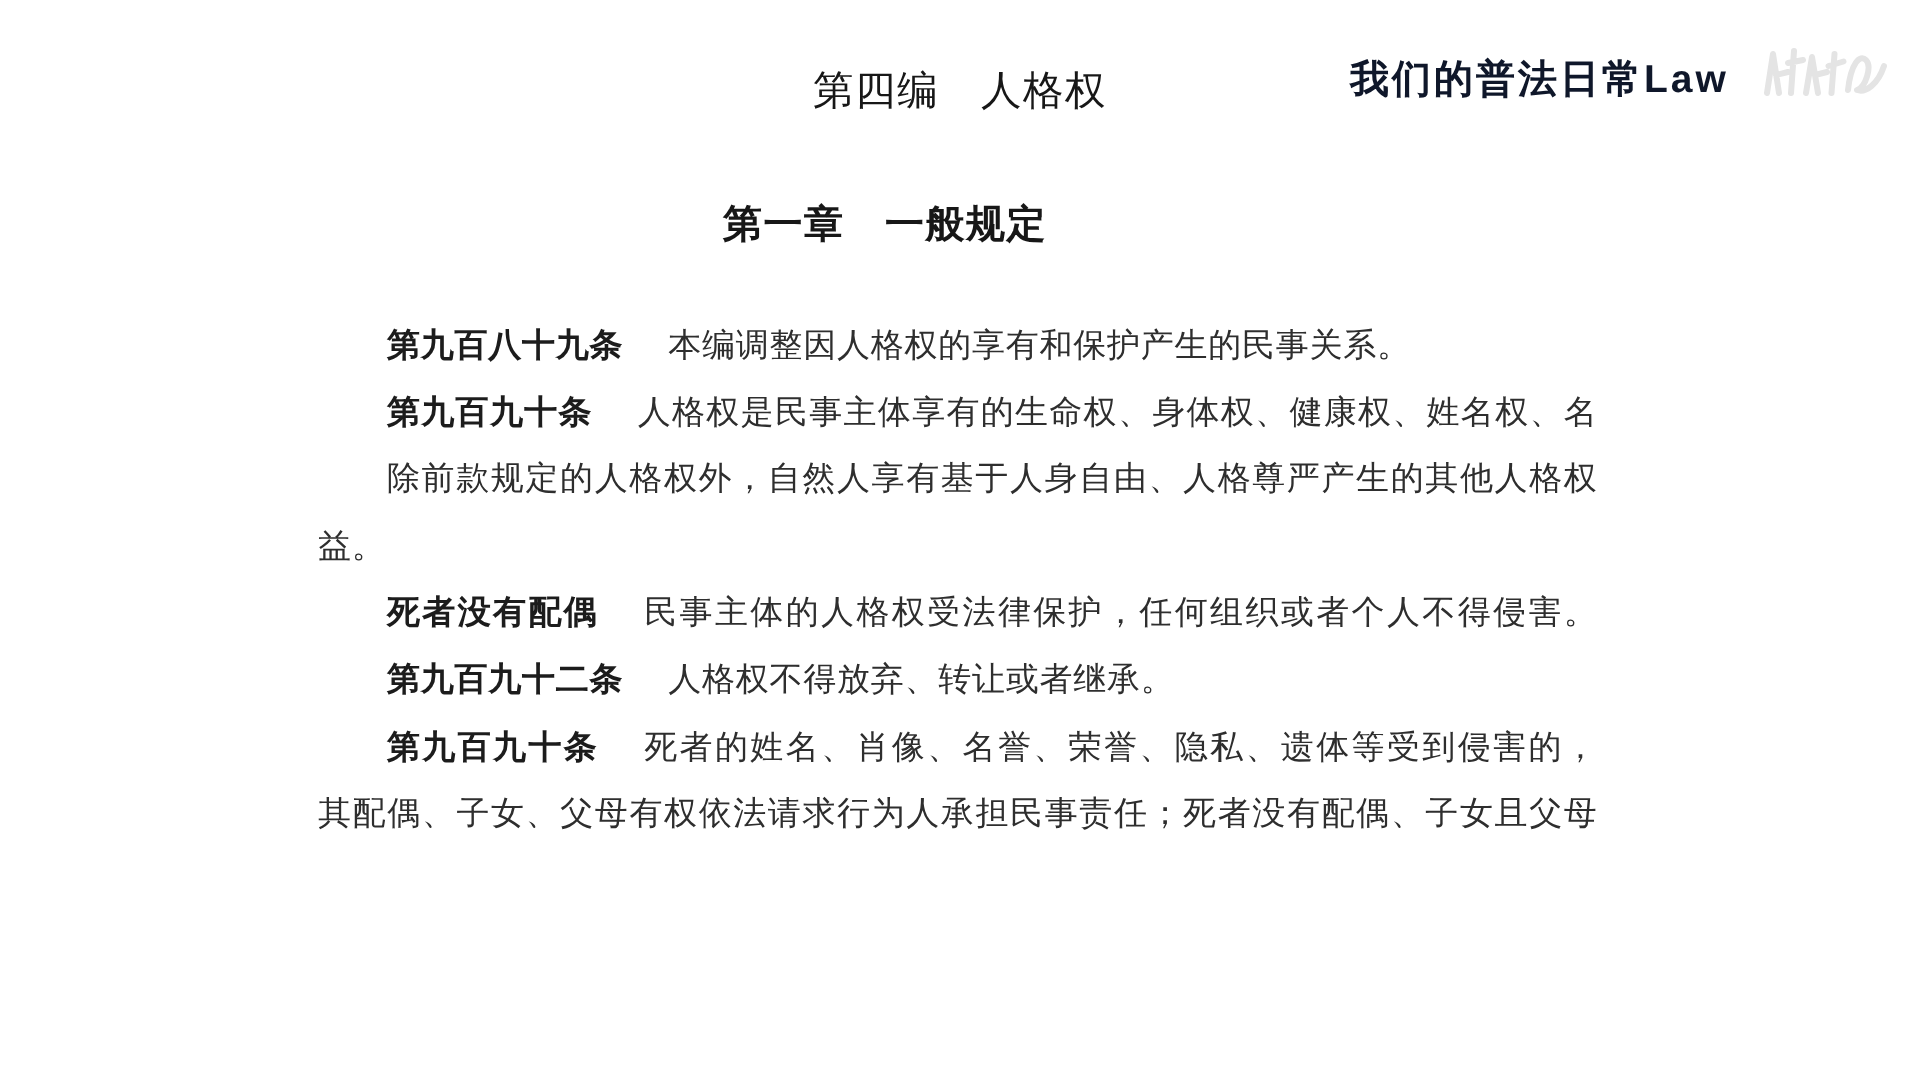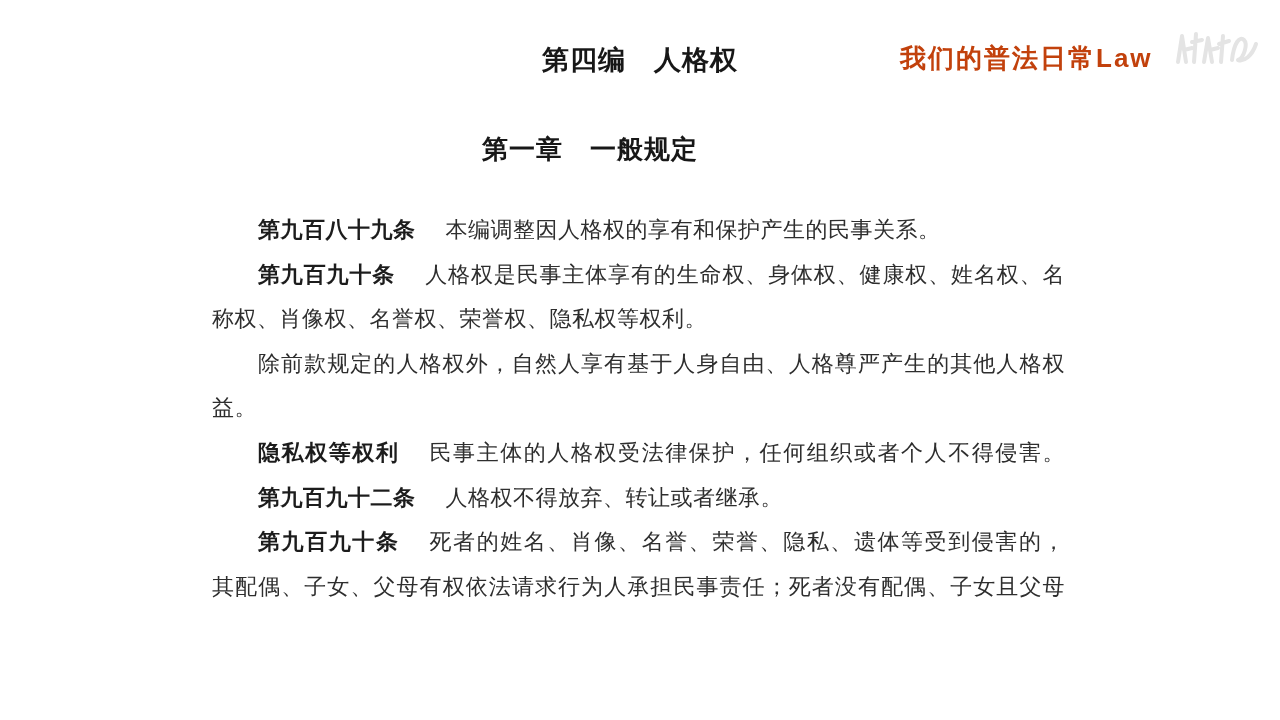--- a/index.html
+++ b/index.html
@@ -15,42 +15,42 @@
     overflow: hidden;
     font-family: "Liberation Serif", serif;
   }
   
   .watermark {
     position: absolute;
     top: 28px;
     left: 900px;
     width: 360px;
     display: flex;
-    align-items: flex-end;
+    align-items: center;
     gap: 21px;
-    color: #c2410c;
+    color: #0f172a;
     user-select: none;
   }
   .watermark-text {
     font-family: "Liberation Sans", sans-serif;
     font-weight: 700;
     font-size: 26px;
     letter-spacing: 2px;
     white-space: nowrap;
   }
   .watermark-scribble { flex: 0 0 auto; }
   
   .part-title {
     position: absolute;
     top: 42px;
     left: 0;
     width: 1280px;
     text-align: center;
     font-family: "Liberation Sans", sans-serif;
-    font-weight: 700;
+    font-weight: 400;
     font-size: 27px;
     color: #171717;
     letter-spacing: 1px;
     margin: 0;
   }
   .chapter-title {
     position: absolute;
     top: 132px;
     left: 0;
     width: 1180px;
@@ -112,34 +112,31 @@
   <div class="body-text">
 
     <div class="line indent">
       <span class="art">第九百八十九条</span><span>本编调整因人格权的享有和保护产生的民事关系。</span>
     </div>
 
     <div class="line indent fill">
       <span class="art">第九百九十条</span><span>人格权是民事主体享有的生命权、身体权、健康权、姓名权、名</span>
     </div>
 
-    <div class="line">
-      <span>称权、肖像权、名誉权、荣誉权、隐私权等权利。</span>
-    </div>
 
     <div class="line indent fill">
       <span>除前款规定的人格权外，自然人享有基于人身自由、人格尊严产生的其他人格权</span>
     </div>
 
     <div class="line">
       <span>益。</span>
     </div>
 
     <div class="line indent fill">
-      <span class="art">隐私权等权利</span><span>民事主体的人格权受法律保护，任何组织或者个人不得侵害。</span>
+      <span class="art">死者没有配偶</span><span>民事主体的人格权受法律保护，任何组织或者个人不得侵害。</span>
     </div>
 
     <div class="line indent">
       <span class="art">第九百九十二条</span><span>人格权不得放弃、转让或者继承。</span>
     </div>
 
 
 
     <div class="line indent fill">
       <span class="art">第九百九十条</span><span>死者的姓名、肖像、名誉、荣誉、隐私、遗体等受到侵害的，</span>

